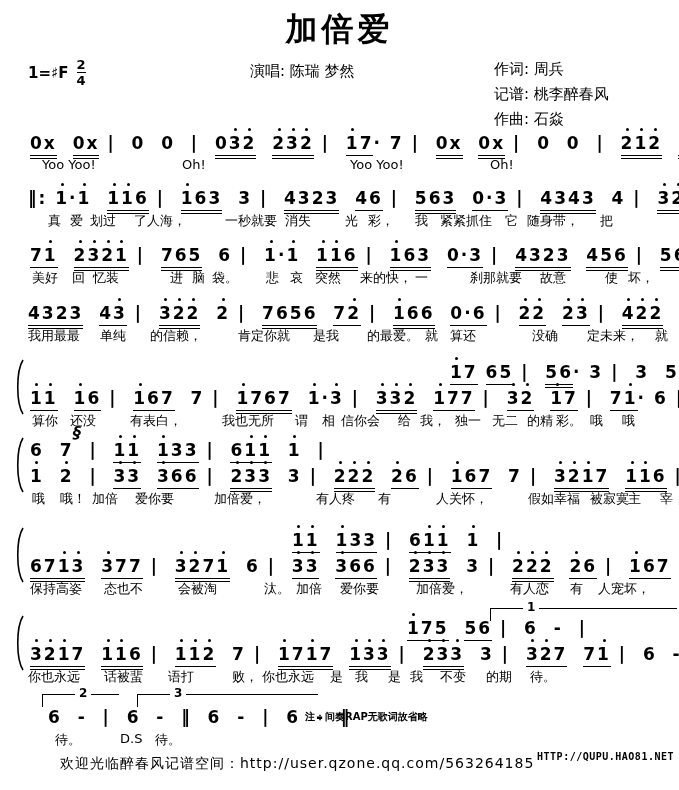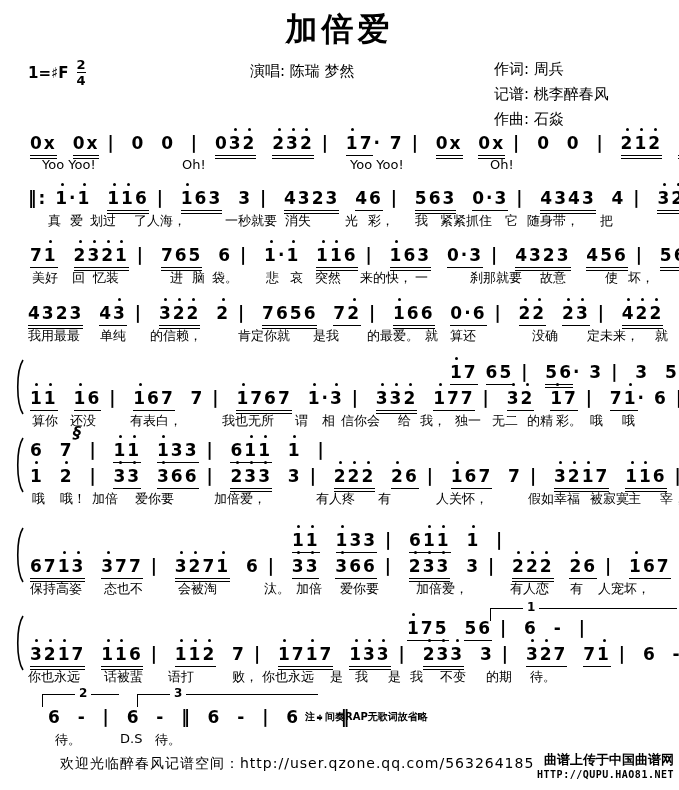--- a/index.html
+++ b/index.html
@@ -230,17 +230,16 @@
     <div class="lyr">
         <span style="left: 55px;">待。</span>
         <span style="left: 120px;">D.S</span>
         <span style="left: 155px;">待。</span>
       </div>
   </div>
 
   <div class="footer-left">欢迎光临醉春风记谱空间：http://user.qzone.qq.com/563264185</div>
 
   <div class="badge">
-    <span class="b1">曲谱上传于中国曲谱网</span>
     <span class="b2">HTTP://QUPU.HAO81.NET</span>
   </div>
 
 </div>
 
 </body></html>

